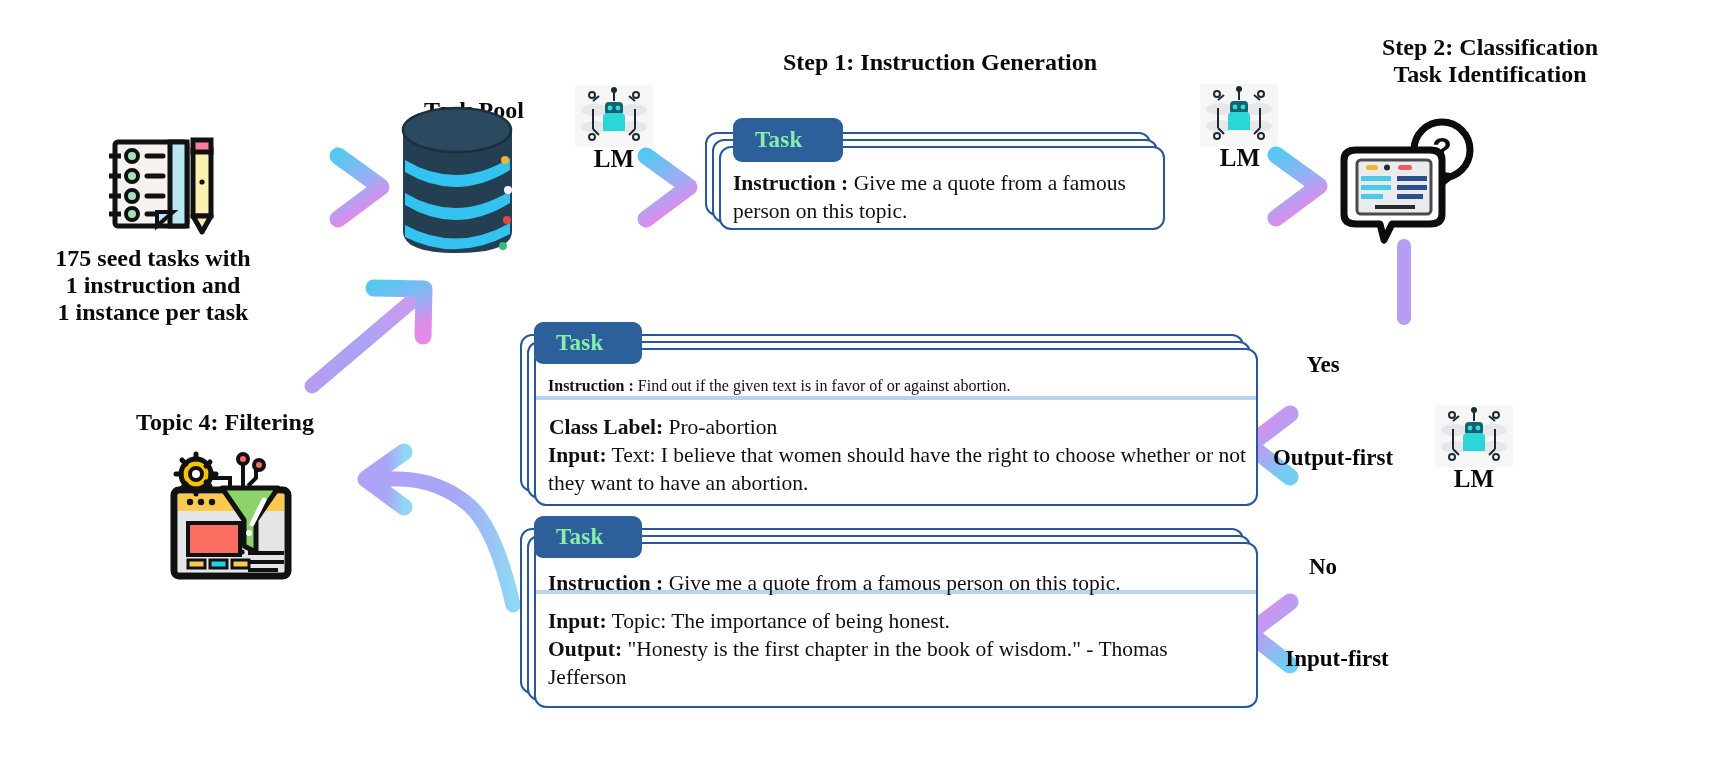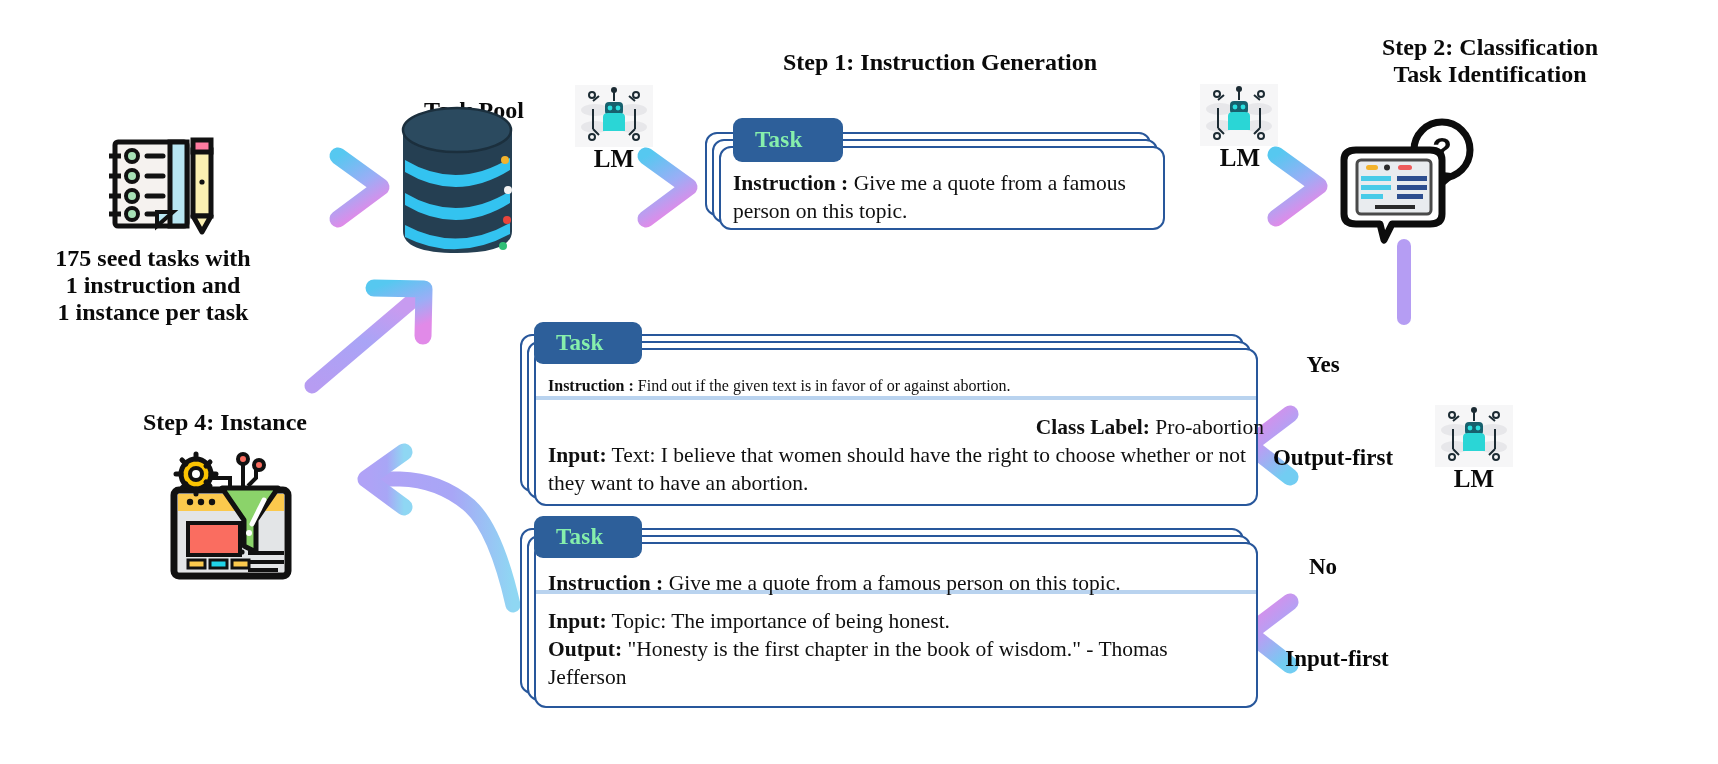--- a/index.html
+++ b/index.html
@@ -256,21 +256,21 @@
     <div class="shadow" style="left:0px;top:0px;width:724px;height:158px;"></div>
     <div class="shadow" style="left:7px;top:7px;width:724px;height:158px;"></div>
     <div class="card" style="width:724px;height:158px;">
       <div class="divider" style="top:46px;"></div>
     </div>
     <div class="badge" style="left:14px;top:-12px;width:108px;height:42px;font-size:23px;">Task</div>
     <div class="body-txt" style="left:28px;top:42px;width:700px;font-size:16px;">
       <b>Instruction :</b>
       <span> Find out if the given text is in favor of or against abortion.</span>
     </div>
-    <div class="body-txt" style="left:44px;top:80px;width:700px;font-size:21.5px;text-align:right;">
+    <div class="body-txt" style="left:29px;top:80px;width:700px;font-size:21.5px;">
       <b>Class Label:</b>
       <span> Pro-abortion</span>
     </div>
     <div class="body-txt" style="left:28px;top:108px;width:705px;font-size:21.5px;">
       <b>Input:</b>
       <span> Text: I believe that women should have the right to choose whether or not they want to have an abortion.</span>
     </div>
   </div>
 
   <div class="card-wrap" style="left:520px;top:528px;width:740px;height:180px;">
@@ -314,21 +314,21 @@
       <circle cx="35" cy="23" r="2.4" fill="#2ae0e0"></circle>
       <circle cx="43" cy="23" r="2.4" fill="#2ae0e0"></circle>
       <path d="M28 32 Q28 28 33 28 L45 28 Q50 28 50 32 L50 46 L28 46 Z" fill="#2ad6d6"></path>
       <path d="M18 24 L18 44 M60 24 L60 44 M18 44 L24 50 M60 44 L54 50" stroke="#1c2b33" stroke-width="2" fill="none"></path>
       <circle cx="17" cy="52" r="3" fill="none" stroke="#1c2b33" stroke-width="2"></circle>
       <circle cx="61" cy="52" r="3" fill="none" stroke="#1c2b33" stroke-width="2"></circle>
     </svg>
   </div>
   <div class="lm-label" style="left:1430px;top:465px;width:88px;">LM</div>
 
-  <div class="hdr" style="left:115px;top:409px;width:220px;font-size:24px;">Step 4: Instance</div>
+  <div class="hdr" style="left:115px;top:409px;width:220px;font-size:24px;">Topic 4: Filtering</div>
 
   <div style="position:absolute;left:168px;top:448px;width:132px;height:134px;">
     <svg viewBox="0 0 132 134" width="132" height="134">
 
       <rect x="6" y="42" width="114" height="86" rx="5" fill="#fff" stroke="#111" stroke-width="7"></rect>
       <rect x="10" y="46" width="106" height="17" fill="#fbc94d"></rect>
       <circle cx="22" cy="54" r="3.2" fill="#111"></circle>
       <circle cx="33" cy="54" r="3.2" fill="#111"></circle>
       <circle cx="44" cy="54" r="3.2" fill="#111"></circle>
       <rect x="10" y="63" width="106" height="61" fill="#e3e5e7"></rect>

